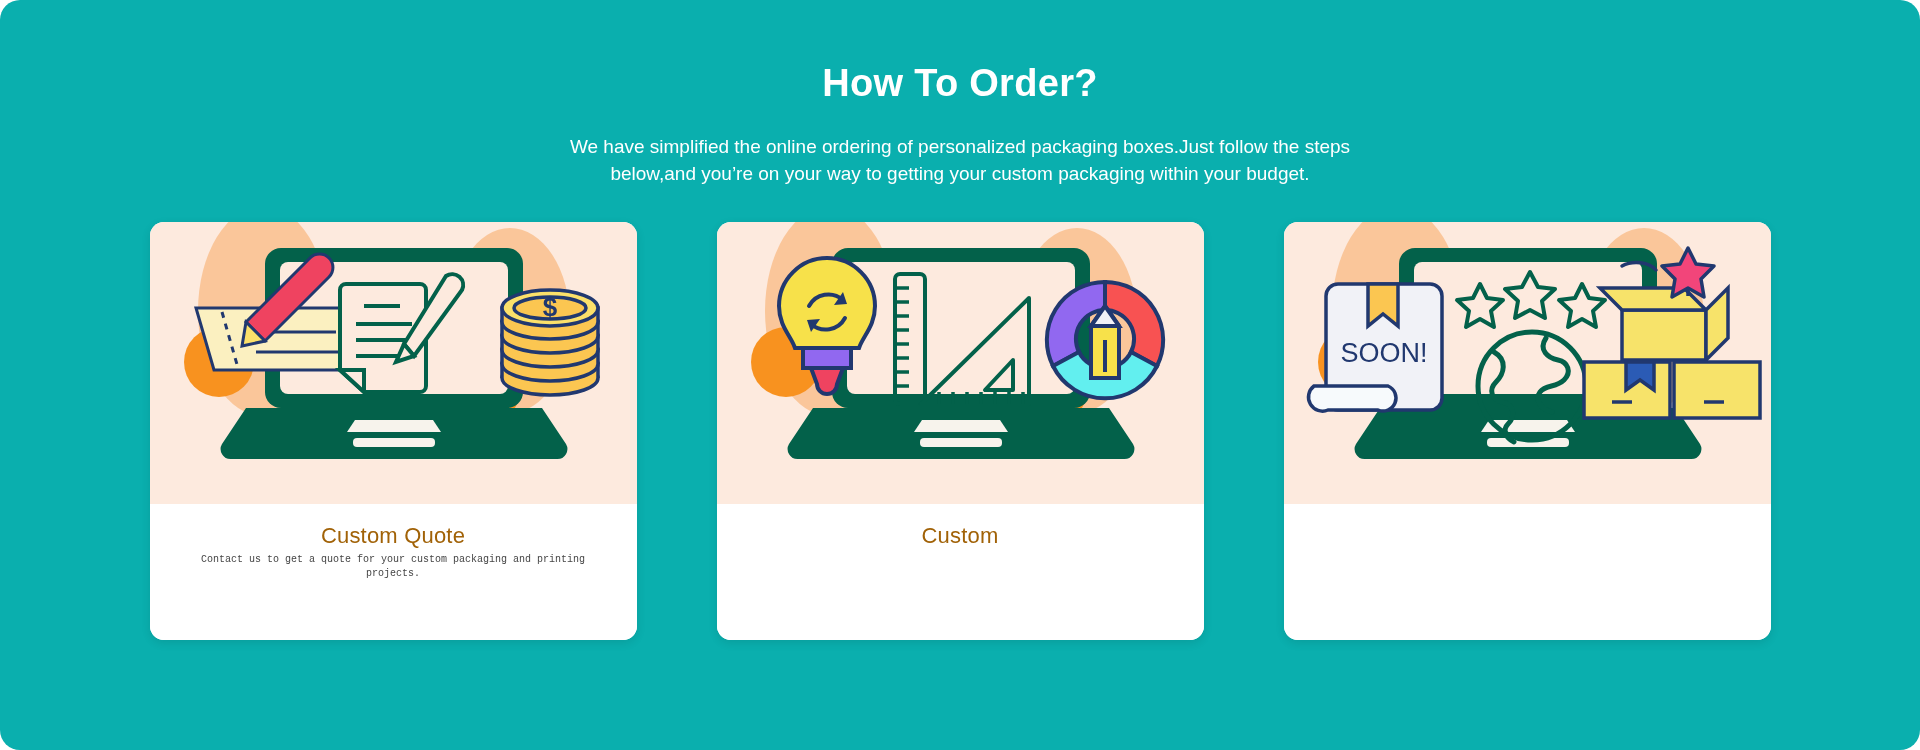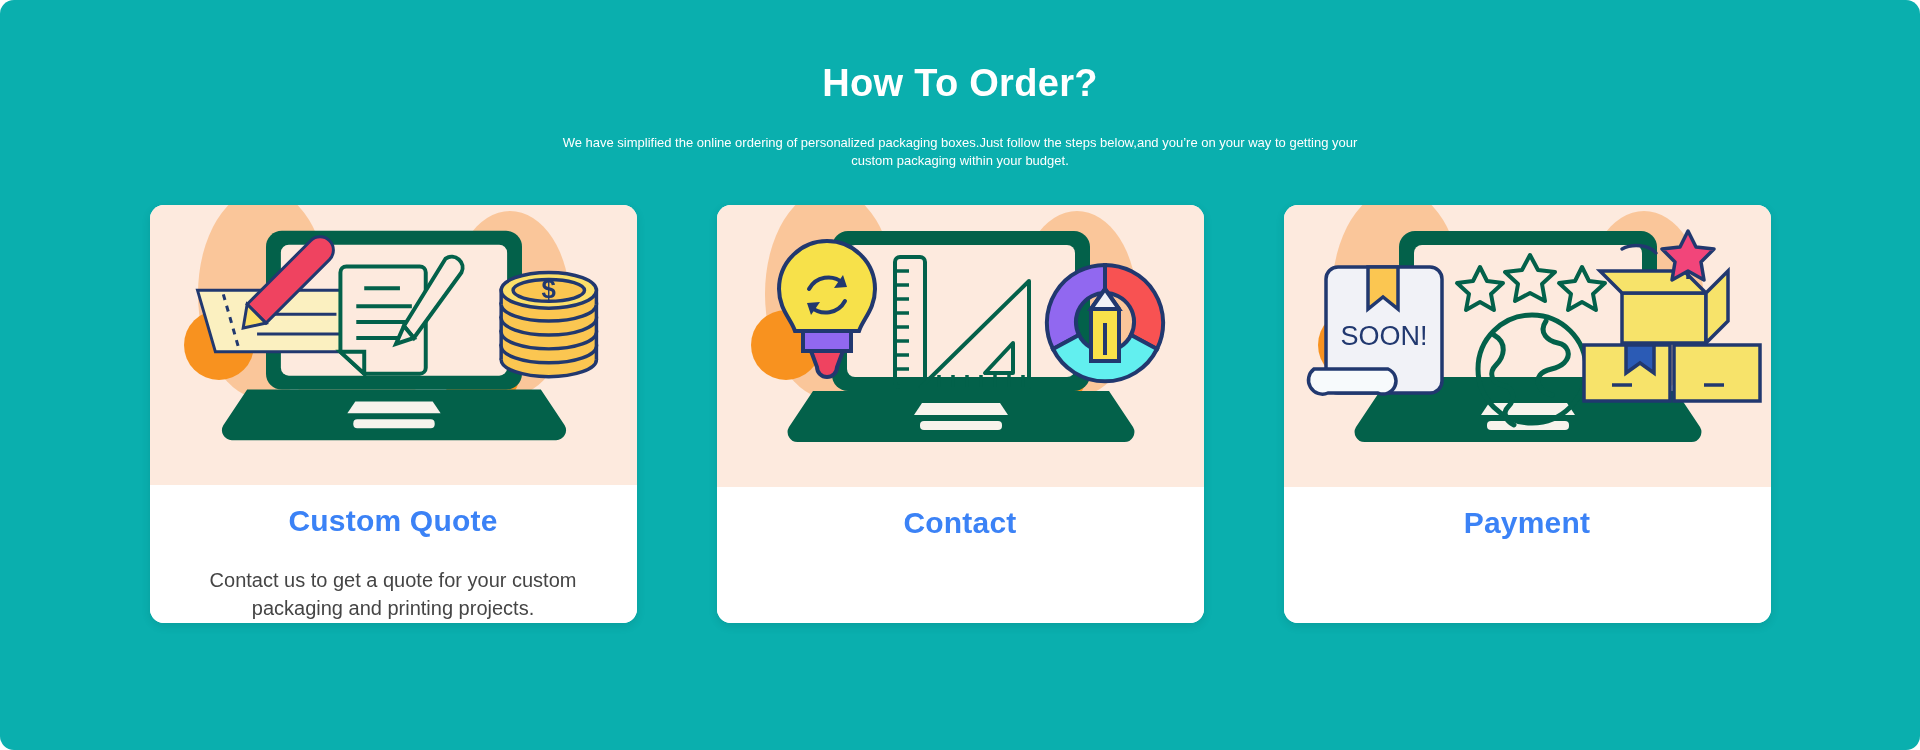--- a/index.html
+++ b/index.html
@@ -6,37 +6,37 @@
   html, body {
     width: 1920px; height: 750px;
     font-family: "Liberation Sans", sans-serif;
     background: #ffffff;
     overflow: hidden;
   }
   .page {
     position: relative;
     width: 1920px; height: 750px;
     background: #0aafae;
-    border-radius: 14px;
+    border-radius: 20px;
     overflow: hidden;
   }
   .heading {
     text-align: center;
     color: #ffffff;
     font-size: 38px;
     font-weight: bold;
     letter-spacing: 0.3px;
     margin-top: 62px;
   }
   .subtitle {
     margin: 29px auto 0 auto;
     width: 830px;
     text-align: center;
     color: #ffffff;
-    font-size: 13px;
+    font-size: 19px;
     line-height: 1.42;
     font-weight: 400;
   }
   .cards {
     display: flex;
     justify-content: center;
     gap: 80px;
     margin-top: 34px;
   }
   .card {
@@ -66,30 +66,31 @@
     left: 0; top: 0;
     width: 100%; height: 100%;
   }
   .card-body {
     flex: 1;
     padding: 19px 34px 0 34px;
     text-align: center;
     background: #ffffff;
   }
   .card-title {
-    color: #3b82f6;
-    font-size: 30px;
-    font-weight: bold;
+    color: #a16207;
+    font-size: 22px;
+    font-weight: normal;
     letter-spacing: 0.2px;
   }
   .card-text {
-    margin-top: 28px;
+    margin-top: 4px;
     color: #454545;
-    font-size: 20px;
+    font-size: 10px;
     line-height: 1.43;
+    font-family: Liberation Mono, monospace;
   }
 </style>
 </head>
 <body>
 
 <div class="page">
 
   <h1 class="heading">How To Order?</h1>
 
   <p class="subtitle">
@@ -207,21 +208,21 @@
             <path d="M388 60 a58 58 0 0 0 -52 84 l26 -14 a29 29 0 0 1 26 -42 Z" fill="#9168f0"></path>
             <path d="M388 60 a58 58 0 0 1 52 84 l-26 -14 a29 29 0 0 0 -26 -42 Z" fill="#f85252"></path>
             <path d="M336 144 a58 58 0 0 0 104 0 l-26 -14 a29 29 0 0 1 -52 0 Z" fill="#62efef"></path>
           </g>
           <path d="M388 84 l14 20 v52 h-28 v-52 Z" fill="#f7e14a" stroke="#21386f" stroke-width="4"></path>
           <path d="M388 84 l14 20 h-28 Z" fill="#f1f2f7" stroke="#21386f" stroke-width="4"></path>
           <line x1="388" y1="118" x2="388" y2="150" stroke="#21386f" stroke-width="4"></line>
         </svg>
       </div>
       <div class="card-body">
-        <div class="card-title">Contact</div>
+        <div class="card-title">Custom</div>
       </div>
     </div>
 
     <div class="card">
       <div class="card-art">
         <div class="blob" style="width:130px;height:210px;left:48px;top:-16px;"></div>
         <div class="blob" style="width:150px;height:190px;left:132px;top:30px;"></div>
         <div class="blob blob-orange" style="width:70px;height:70px;left:34px;top:105px;"></div>
         <div class="blob" style="width:120px;height:185px;left:300px;top:6px;"></div>
         <div class="blob blob-orange" style="width:78px;height:78px;left:292px;top:128px;"></div>
@@ -256,18 +257,17 @@
           <path d="M342 140 h28 v28 l-14 -10 l-14 10 Z" fill="#2b5bb5" stroke="#21386f" stroke-width="3.5"></path>
           <line x1="328" y1="180" x2="348" y2="180" stroke="#21386f" stroke-width="3.5"></line>
           <line x1="420" y1="180" x2="440" y2="180" stroke="#21386f" stroke-width="3.5"></line>
 
           <path d="M404 26 l8 16 l18 2 l-13 13 l3 18 l-16 -9 l-16 9 l3 -18 l-13 -13 l18 -2 Z" fill="#f2457a" stroke="#21386f" stroke-width="3.5" stroke-linejoin="round"></path>
           <line x1="404" y1="74" x2="404" y2="66" stroke="#21386f" stroke-width="3.5"></line>
           <path d="M338 44 a22 14 0 0 1 34 4" fill="none" stroke="#21386f" stroke-width="3.5" stroke-linecap="round"></path>
         </svg>
       </div>
       <div class="card-body">
-        <div class="card-title">Payment</div>
       </div>
     </div>
 
   </div>
 </div>
 
 </body></html>

